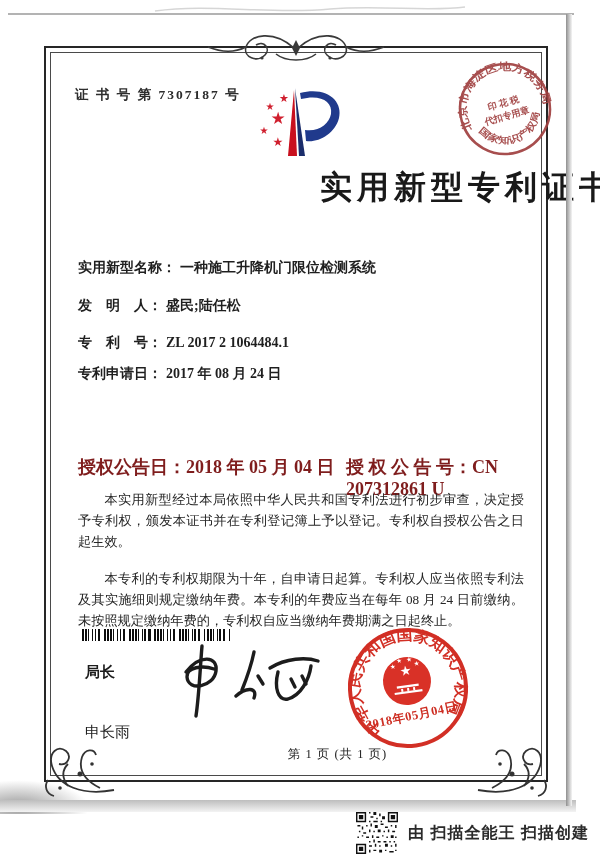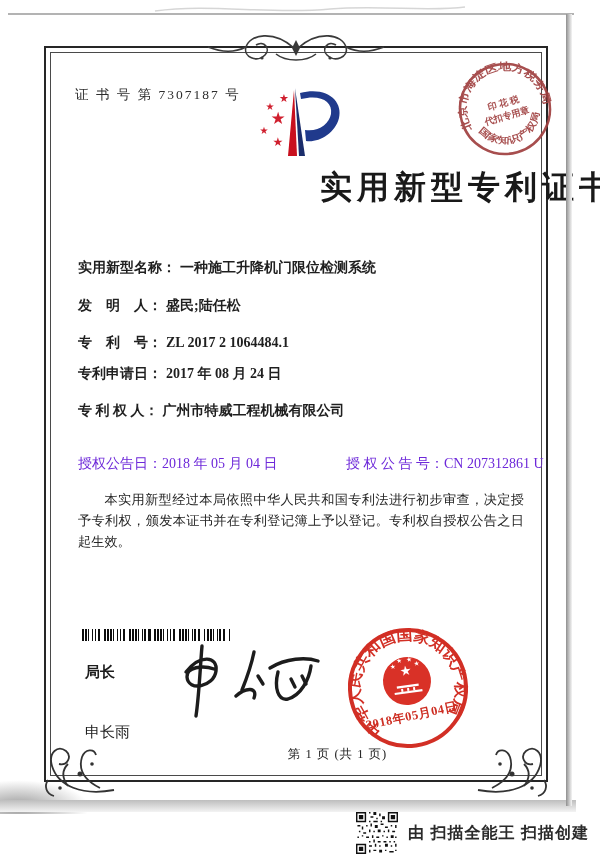--- a/index.html
+++ b/index.html
@@ -20,38 +20,38 @@
   
   .frame-outer{position:absolute;left:44px;top:46px;width:504px;height:736px;
        border:2.5px solid #262626;box-sizing:border-box;}
   .frame-inner{position:absolute;left:4px;top:4px;right:4px;bottom:4px;border:1px solid #4a4a4a;}
   .ornament{position:absolute;pointer-events:none;}
   .orn-top{left:206px;top:28px;width:180px;height:42px;}
   .orn-bl{left:34px;top:740px;width:86px;height:60px;}
   .orn-br{left:472px;top:740px;width:86px;height:60px;transform:scaleX(-1);}
 
   
-  .cert-no{position:absolute;left:75px;top:86px;font-size:13.5px;font-weight:400;
+  .cert-no{position:absolute;left:75px;top:86px;font-size:13.5px;font-weight:700;
        letter-spacing:2px;color:#2d2d2d;}
   .logo{position:absolute;left:248px;top:84px;width:104px;height:84px;}
   .cert-title{position:absolute;left:44px;top:166px;width:572px;text-align:right;
        font-size:32px;font-weight:700;letter-spacing:5px;color:#191919;}
 
   
   .stamp-seal{position:absolute;left:456px;top:60px;width:98px;height:98px;
        transform:rotate(-16deg);opacity:.92;}
 
   
   .field-row{position:absolute;left:78px;width:462px;font-size:14px;font-weight:600;
        color:#1f1f1f;line-height:21px;margin-top:17px;}
   .field-row .lab{margin-right:4px;}
 
   
-  .grant-row{position:absolute;left:78px;top:455px;width:470px;font-size:14px;
-       font-weight:400;color:#6d28d9;}
+  .grant-row{position:absolute;left:78px;top:455px;width:470px;font-size:18px;
+       font-weight:700;color:#7f1d1d;}
   .grant-no{position:absolute;left:268px;top:0;}
 
   
   .body-text{position:absolute;left:62px;top:473px;width:478px;font-size:13.2px;
        line-height:21px;color:#262626;text-align:justify;font-weight:500;}
   .body-text p{margin:16px;text-indent:2em;}
 
   
   .barcode{position:absolute;left:82px;top:629px;width:150px;height:12px;
        background:repeating-linear-gradient(90deg,#0c0c0c 0 1.5px,#fff 1.5px 3px,
@@ -160,33 +160,31 @@
   </div>
   <div class="field-row" style="top:278px">
     <span class="lab">发　明　人：</span><span>盛民;陆任松</span>
   </div>
   <div class="field-row" style="top:315px">
     <span class="lab">专　利　号：</span><span>ZL 2017 2 1064484.1</span>
   </div>
   <div class="field-row" style="top:346px">
     <span class="lab">专利申请日：</span><span>2017 年 08 月 24 日</span>
   </div>
-  <div class="field-row" style="top:383px">
-    <span class="lab">专 利 权 人：</span><span>广州市特威工程机械有限公司</span>
-  </div>
 
   <div class="grant-row">
     <span>授权公告日：</span><span>2018 年 05 月 04 日</span>
     <span class="grant-no">
       <span>授 权 公 告 号：</span><span>CN 207312861 U</span>
     </span>
   </div>
 
   <div class="body-text">
     <p>本实用新型经过本局依照中华人民共和国专利法进行初步审查，决定授予专利权，颁发本证书并在专利登记簿上予以登记。专利权自授权公告之日起生效。</p>
+    <p>本专利的专利权期限为十年，自申请日起算。专利权人应当依照专利法及其实施细则规定缴纳年费。本专利的年费应当在每年 08 月 24 日前缴纳。未按照规定缴纳年费的，专利权自应当缴纳年费期满之日起终止。</p>
   </div>
 
   <div class="barcode"></div>
 
   <div class="issuer-title">局长</div>
   <div class="issuer-name">申长雨</div>
 
   <svg class="signature" viewBox="0 0 160 84">
     <g fill="none" stroke="#1c1c1c" stroke-width="3.4" stroke-linecap="round">
       <path d="M18,32 C32,14 50,16 48,31 C46,47 20,52 19,37 C18,27 35,25 46,29"></path>

